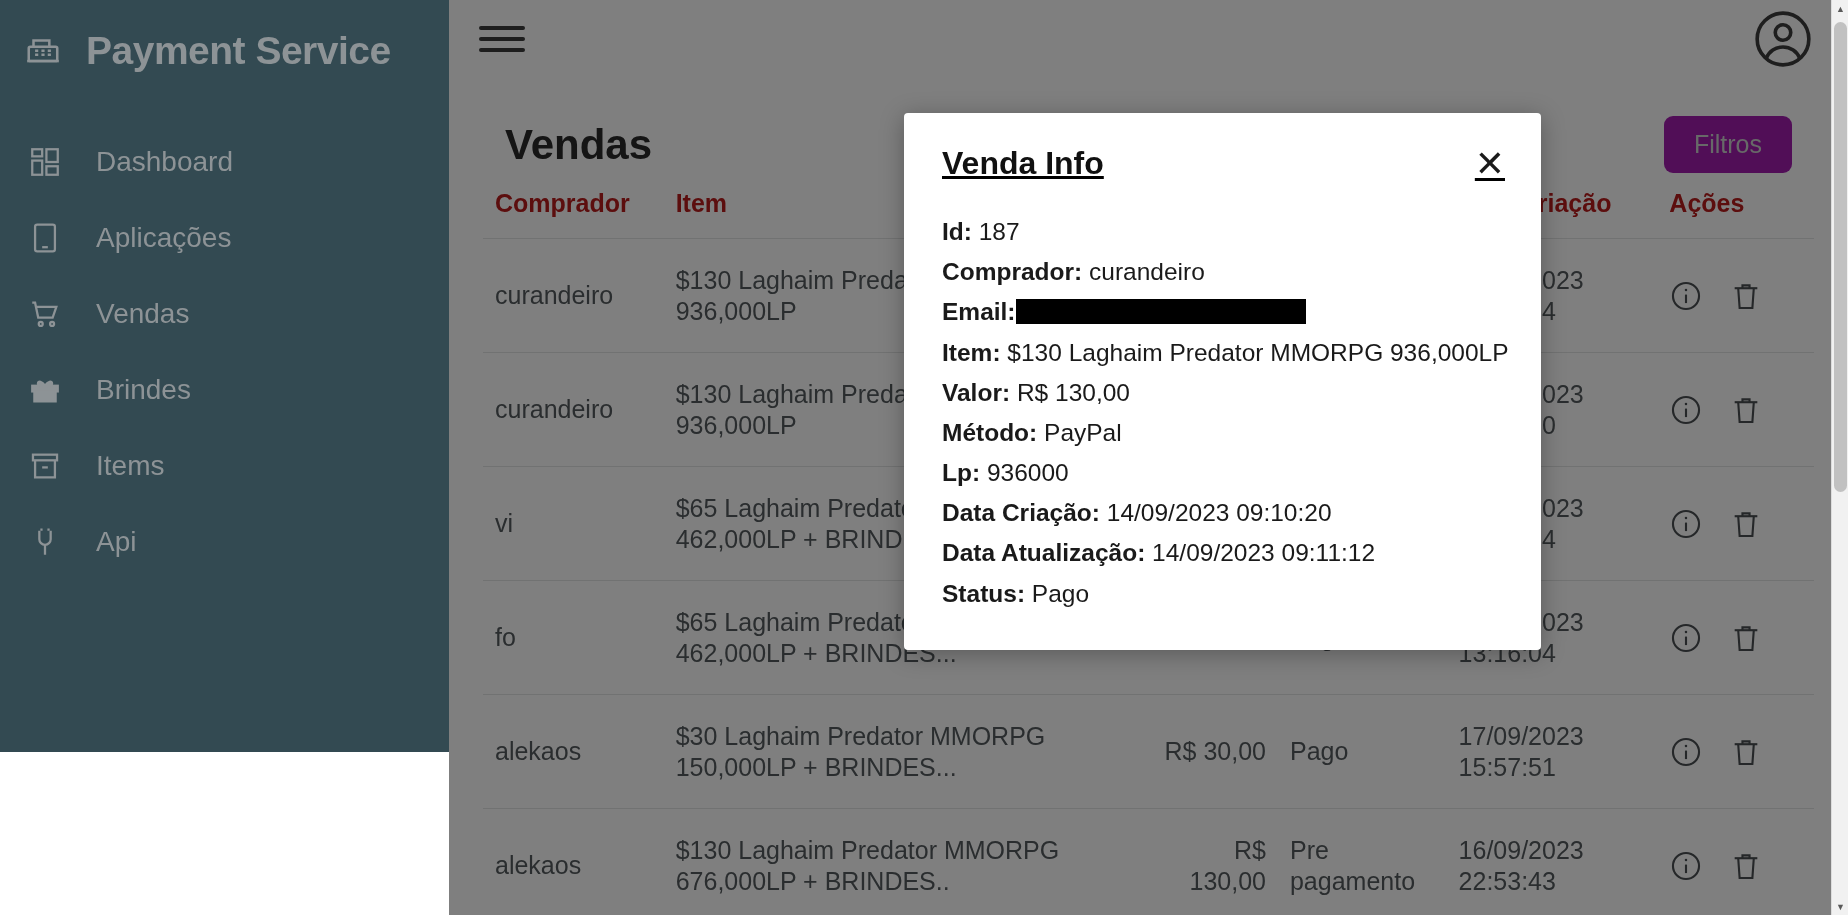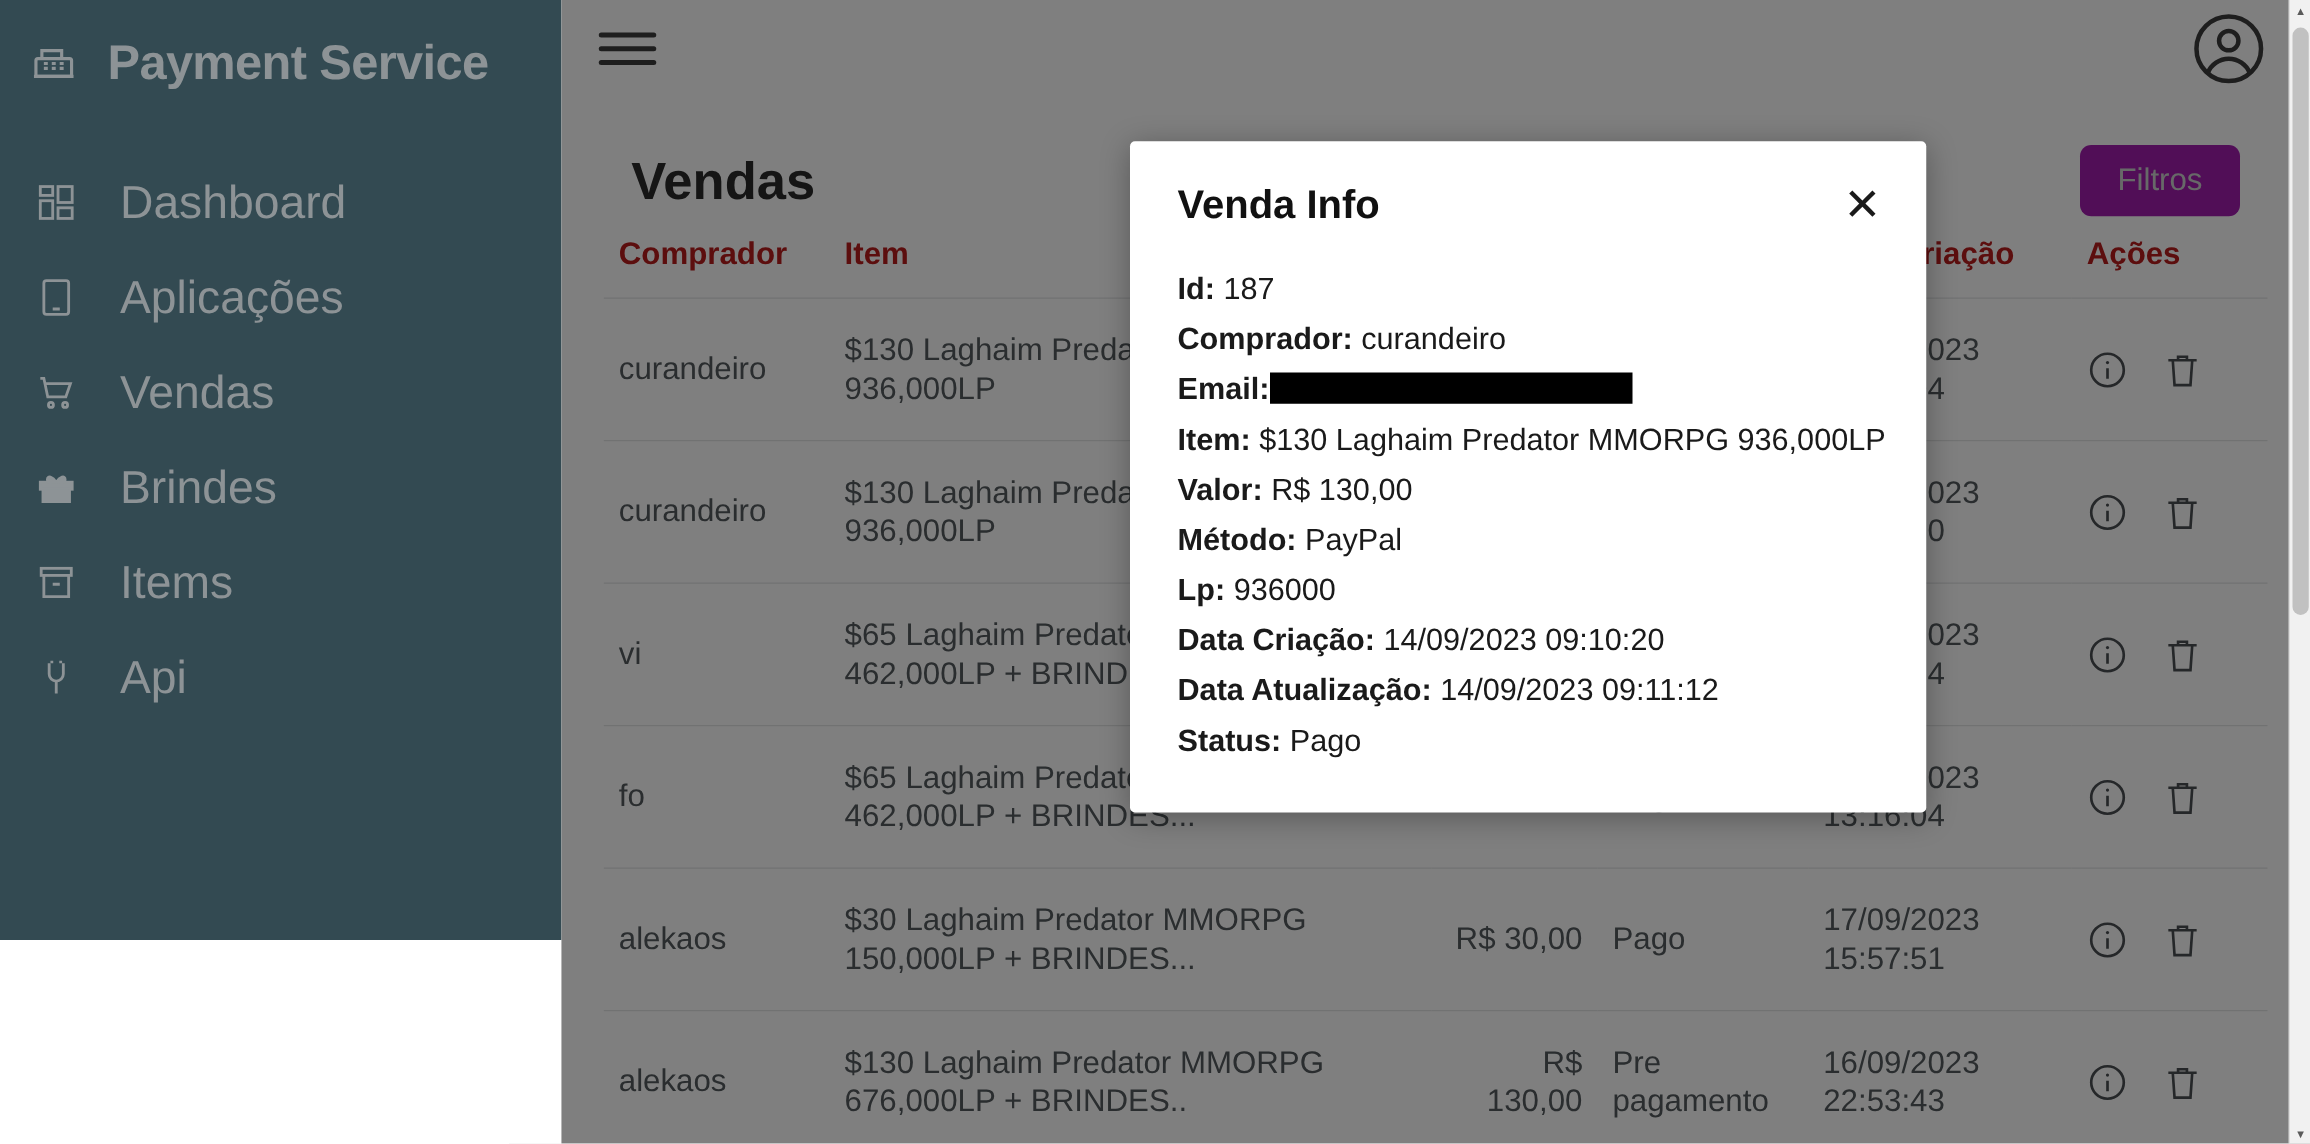--- a/index.html
+++ b/index.html
@@ -21,21 +21,21 @@
   }
   .brand-title {
     font-size: 39px; font-weight: bold; color: #8d9396;
     letter-spacing: -0.5px; line-height: 1;
   }
   .nav { margin-top: 44px; }
   .nav-item {
     display: flex; align-items: center; gap: 30px;
     height: 76px; padding-left: 24px; cursor: pointer;
   }
-  .nav-label { font-size: 37px; color: #8d9396; text-align: right; }
+  .nav-label { font-size: 28px; color: #8d9396; text-align: right; }
   .nav-icon { width: 42px; height: 42px; display: flex; align-items: center; justify-content: center; }
   .nav-icon svg { display: block; }
 
   
   .main {
     flex: 1; height: 915px; position: relative;
     background: #ffffff; overflow: hidden;
   }
   .topbar {
     height: 78px; background: #fff;
@@ -82,21 +82,21 @@
   .overlay {
     position: absolute; inset: 0;
     background: rgba(0,0,0,0.5); z-index: 20;
   }
   .modal {
     position: absolute; left: 455px; top: 113px;
     width: 637px; background: #fff; border-radius: 4px;
     z-index: 30; padding: 32px 34px 36px 38px;
     box-shadow: 0 4px 24px rgba(0,0,0,0.3);
   }
-  .modal-head { display: flex; align-items: center; justify-content: space-between; }
+  .modal-head { display: flex; align-items: center; justify-content: space-between; text-decoration: underline; }
   .modal-title { font-size: 32px; font-weight: bold; color: #111; }
   .modal-close {
     font-size: 36px; line-height: 1; color: #1a1a1a;
     background: none; border: none; cursor: pointer;
     font-family: inherit; padding: 0 2px;
   }
   .modal-body { margin-top: 30px; }
   .modal-row { font-size: 24.5px; color: #1a1a1a; line-height: 1.64; white-space: nowrap; }
   .modal-row b { font-weight: bold; }
   .redacted {

